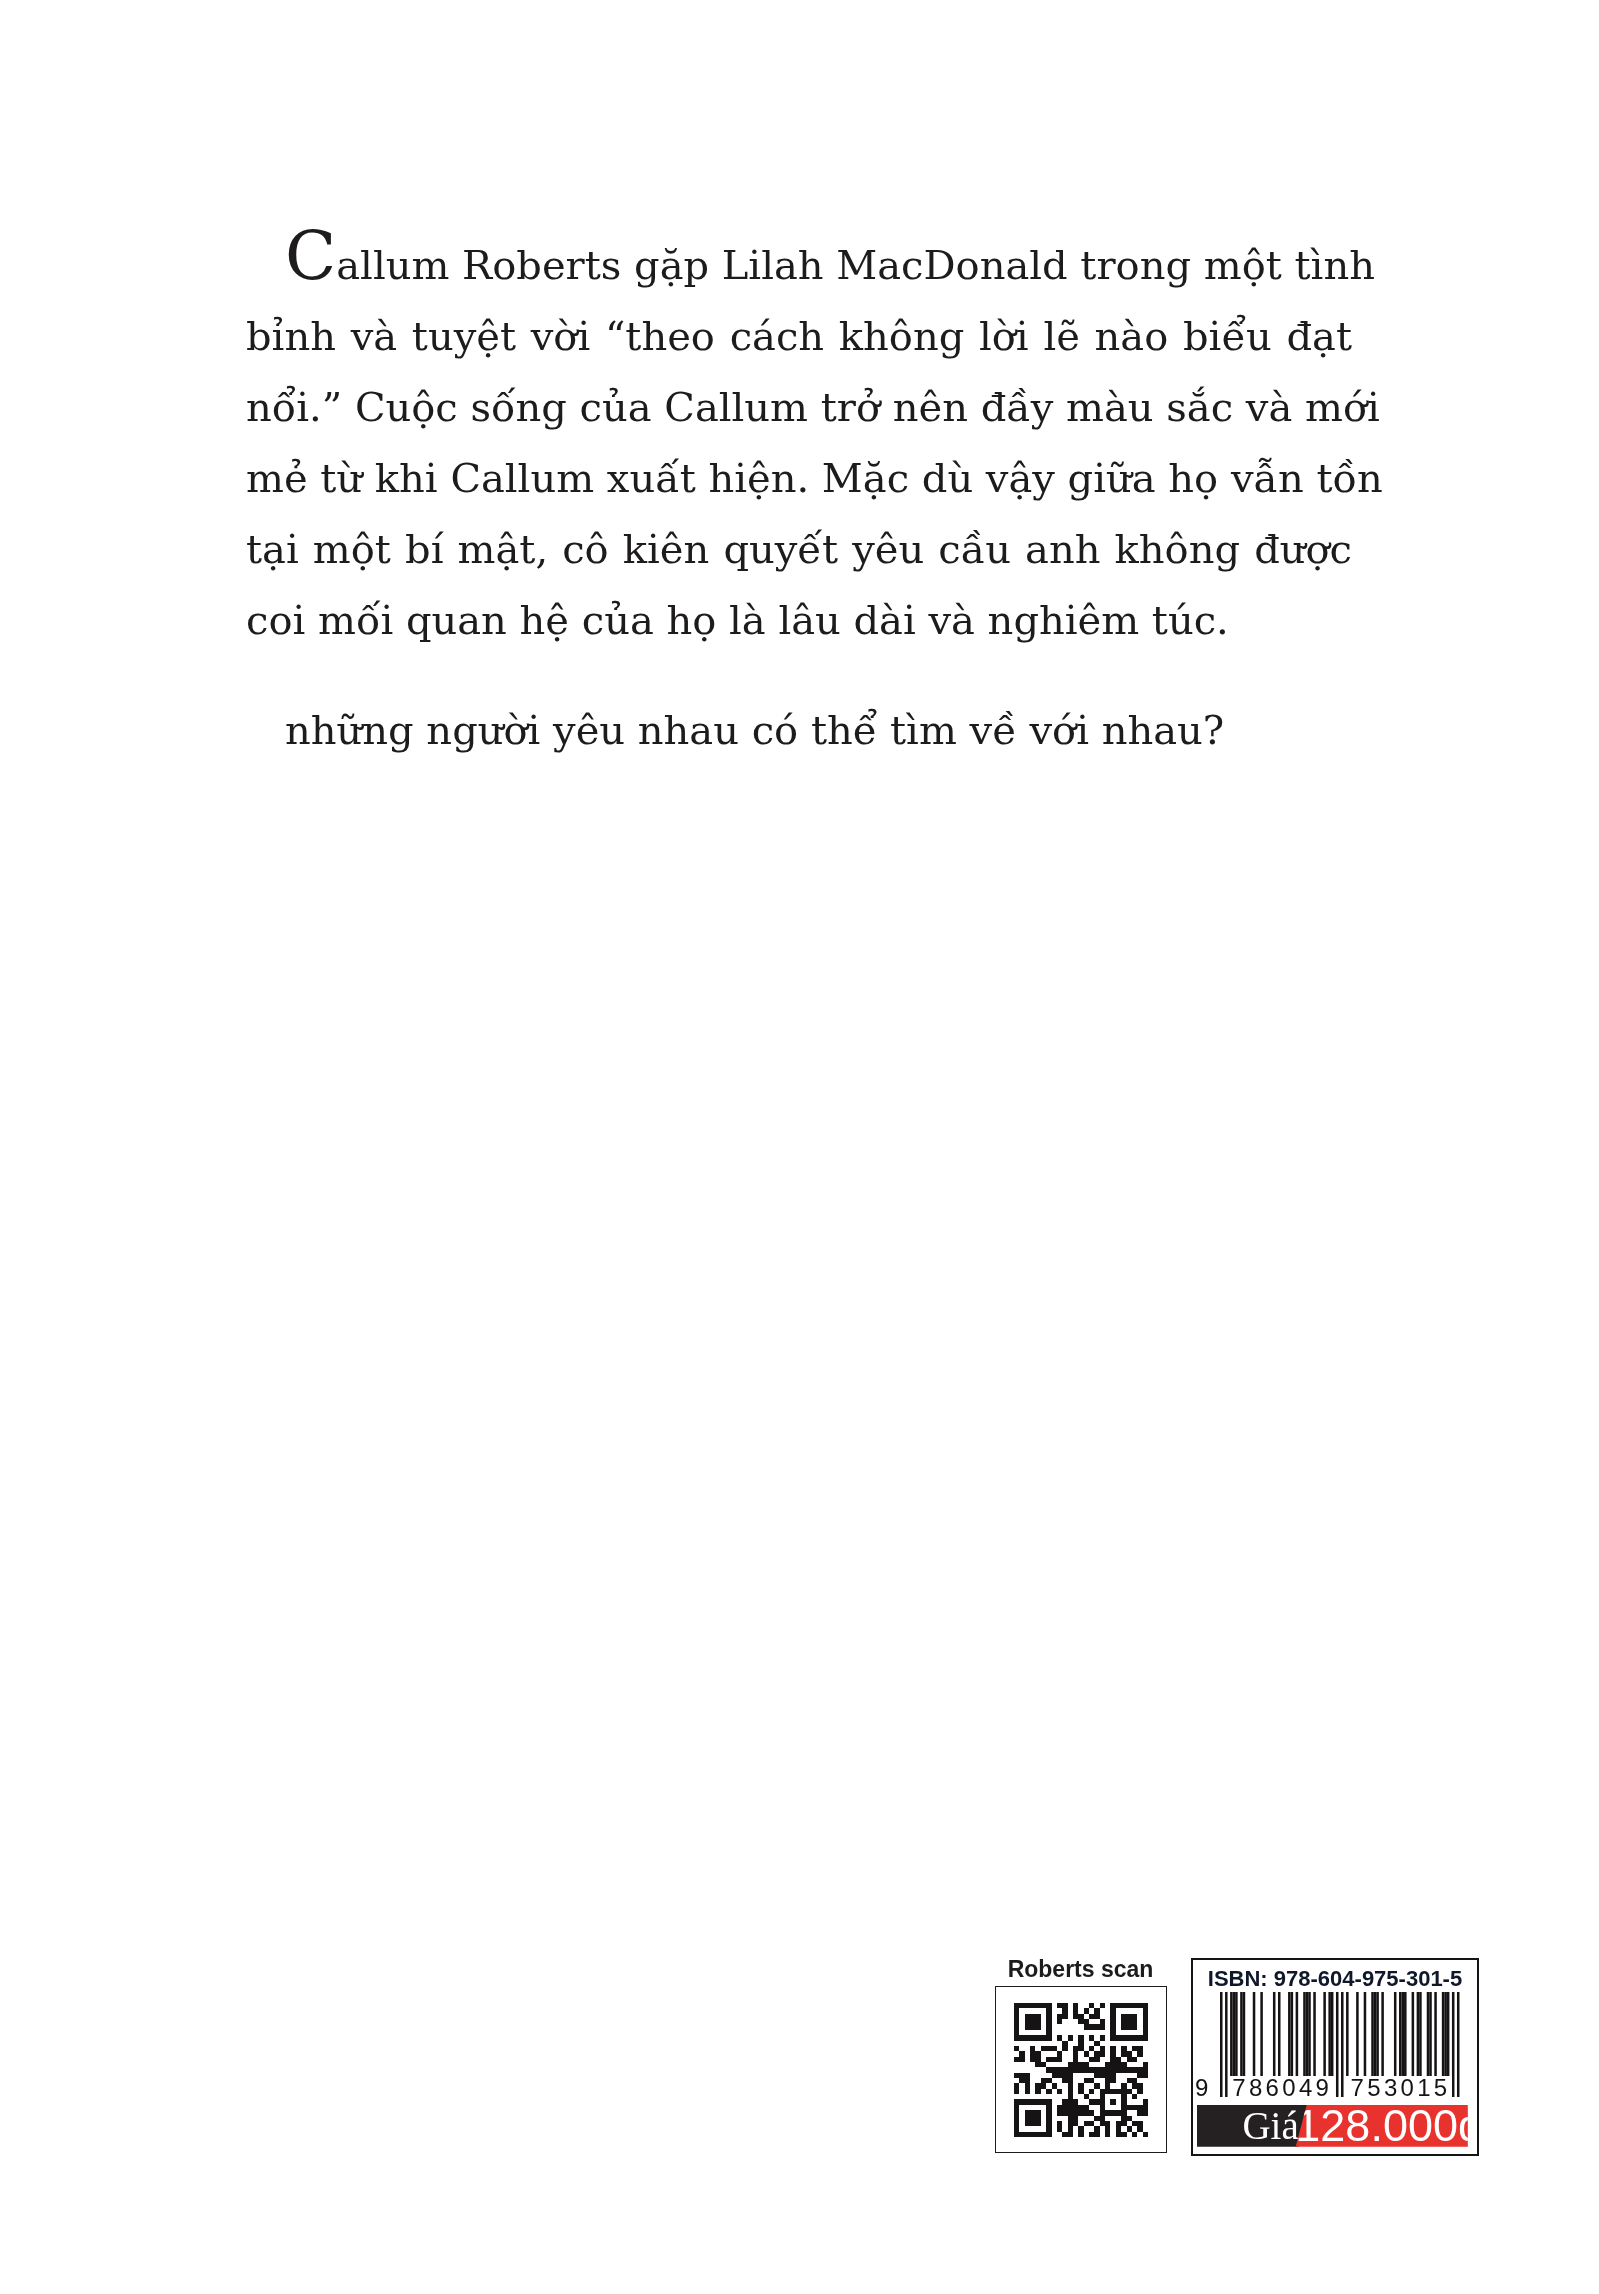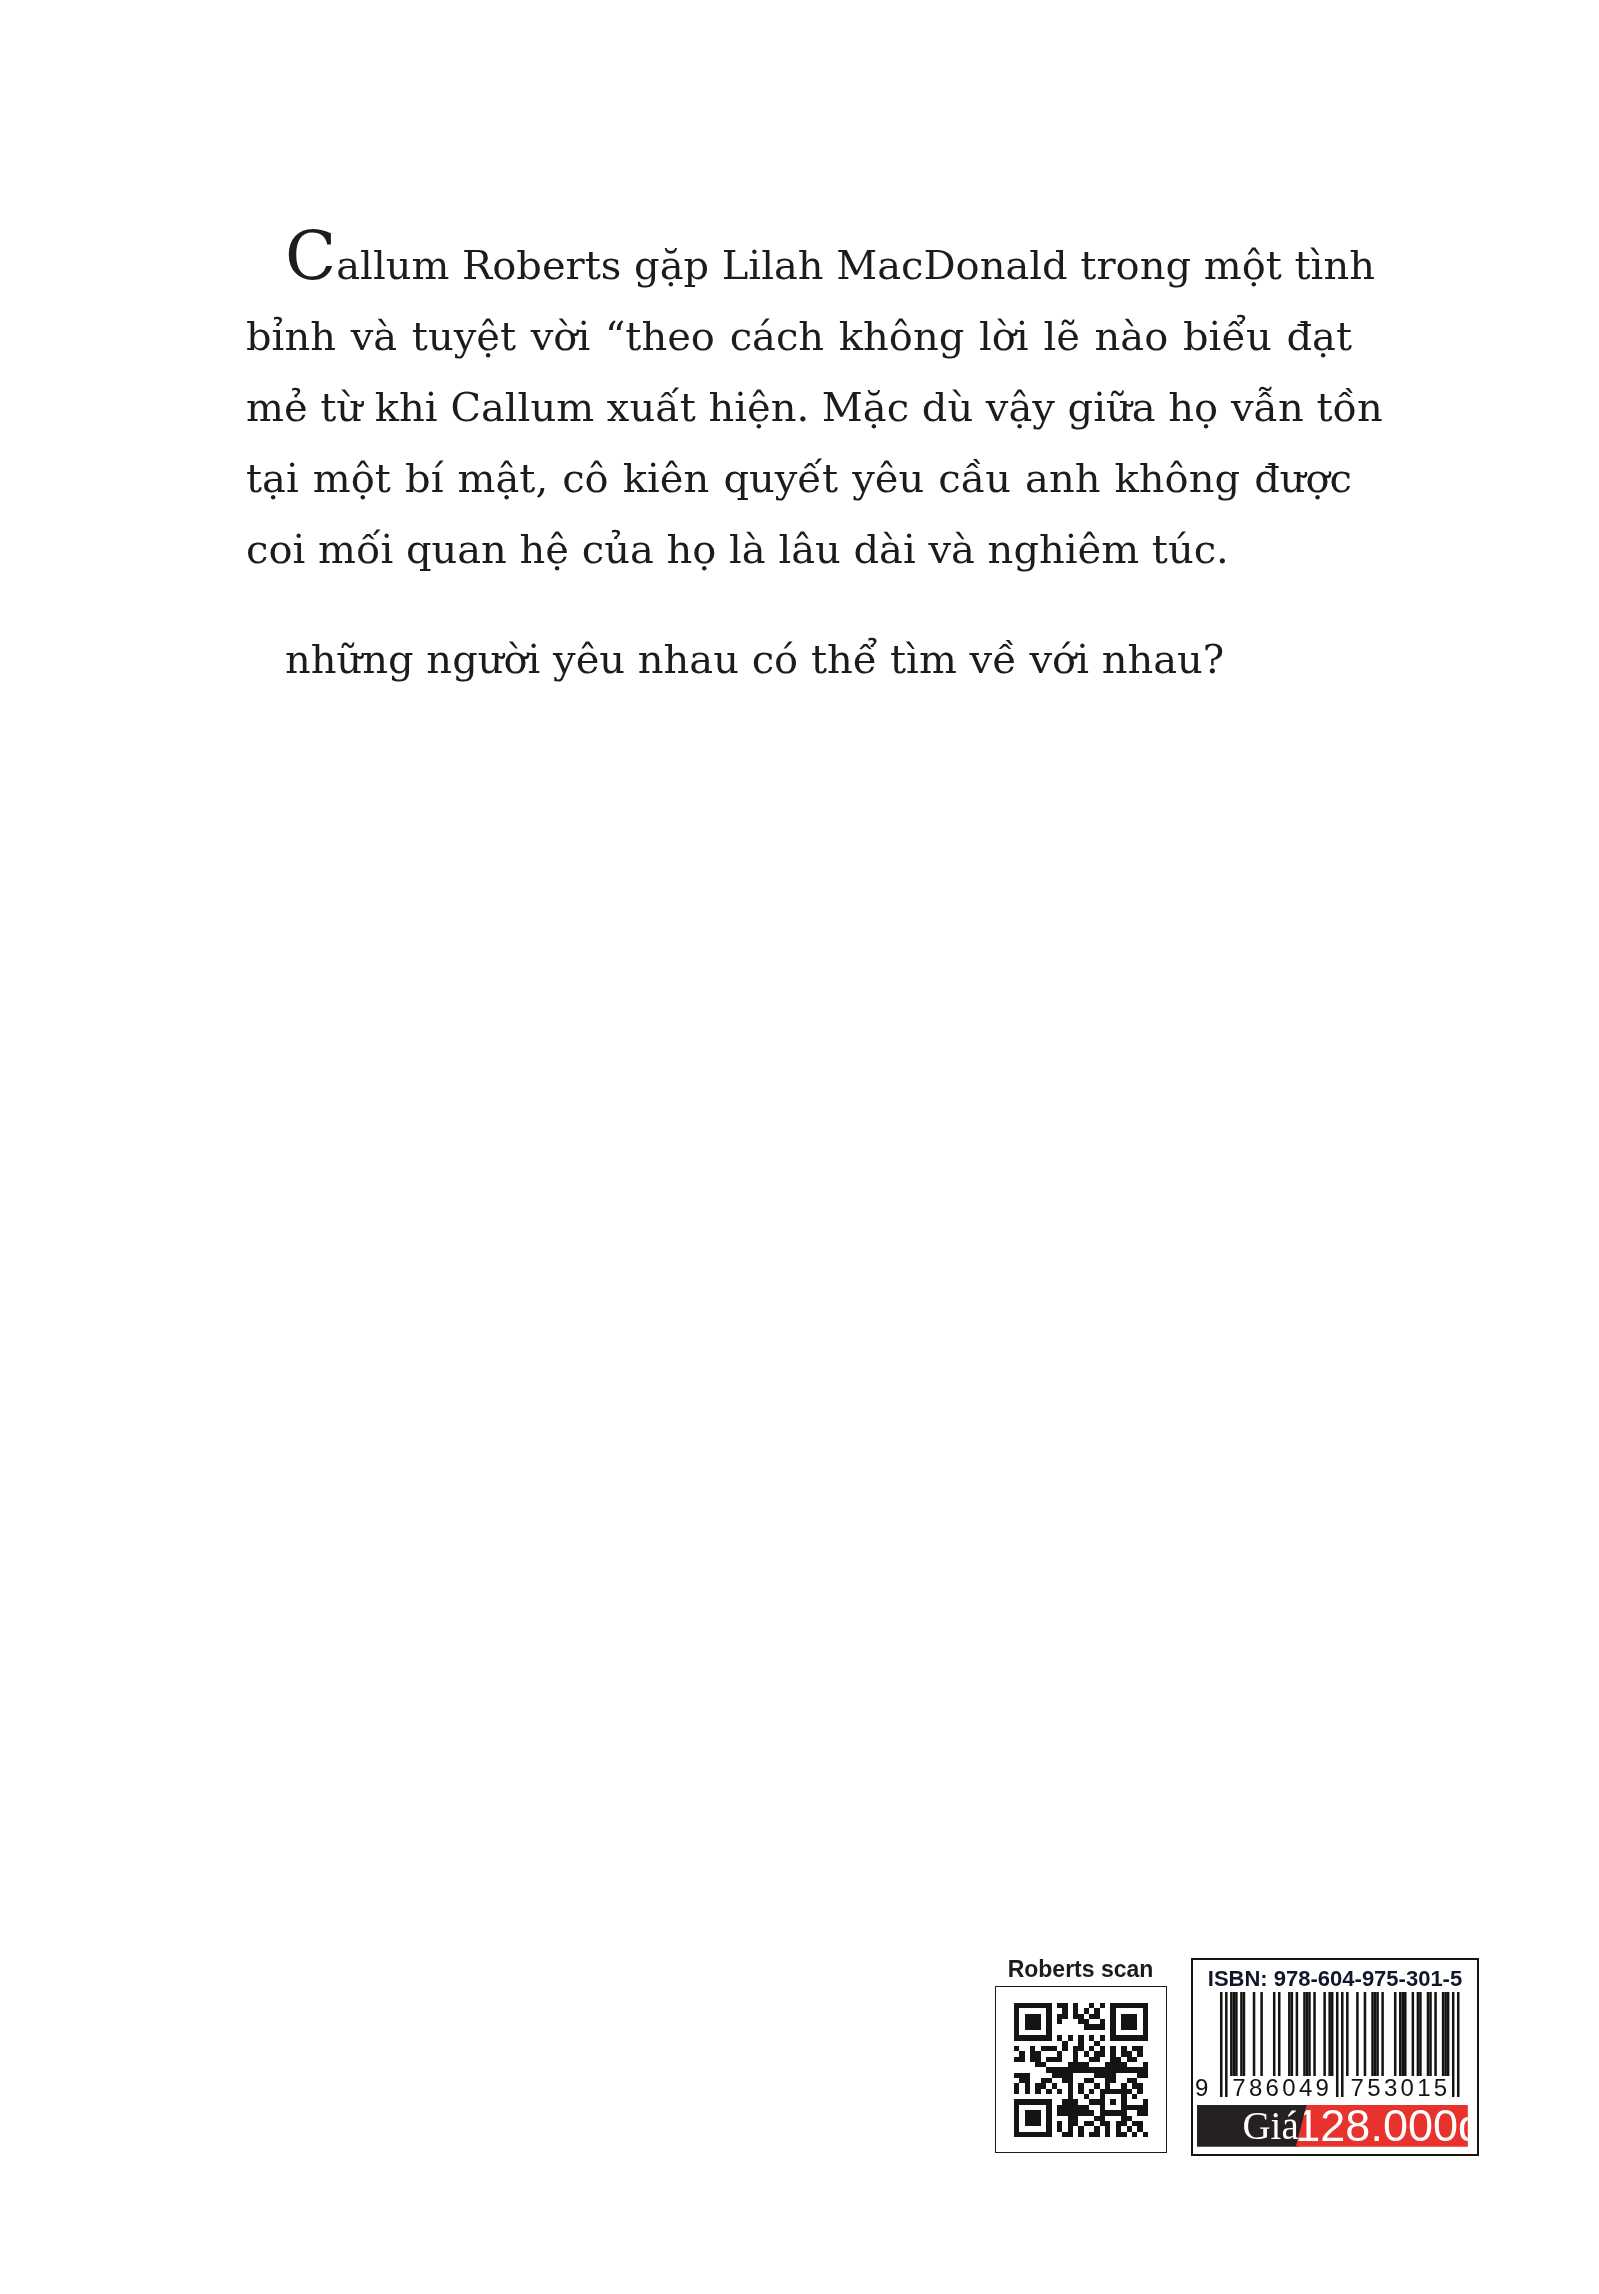--- a/index.html
+++ b/index.html
@@ -163,20 +163,21 @@
 </style>
 </head>
 <body>
 
 <div class="page">
 
   <div class="synopsis" id="synopsis">
       <div class="para">
         <div class="line"><span class="dropcap">C</span>allum Roberts gặp Lilah MacDonald trong một tình</div>
         <div class="line">bỉnh và tuyệt vời “theo cách không lời lẽ nào biểu đạt</div>
+        <div class="line">nổi.” Cuộc sống của Callum trở nên đầy màu sắc và mới</div>
         <div class="line">mẻ từ khi Callum xuất hiện. Mặc dù vậy giữa họ vẫn tồn</div>
         <div class="line">tại một bí mật, cô kiên quyết yêu cầu anh không được</div>
         <div class="line last">coi mối quan hệ của họ là lâu dài và nghiêm túc.</div>
       </div>
       <div class="para">
         <div class="line last">những người yêu nhau có thể tìm về với nhau?</div>
       </div>
     </div>
 
   <div class="qr-label">Roberts scan me!</div>

